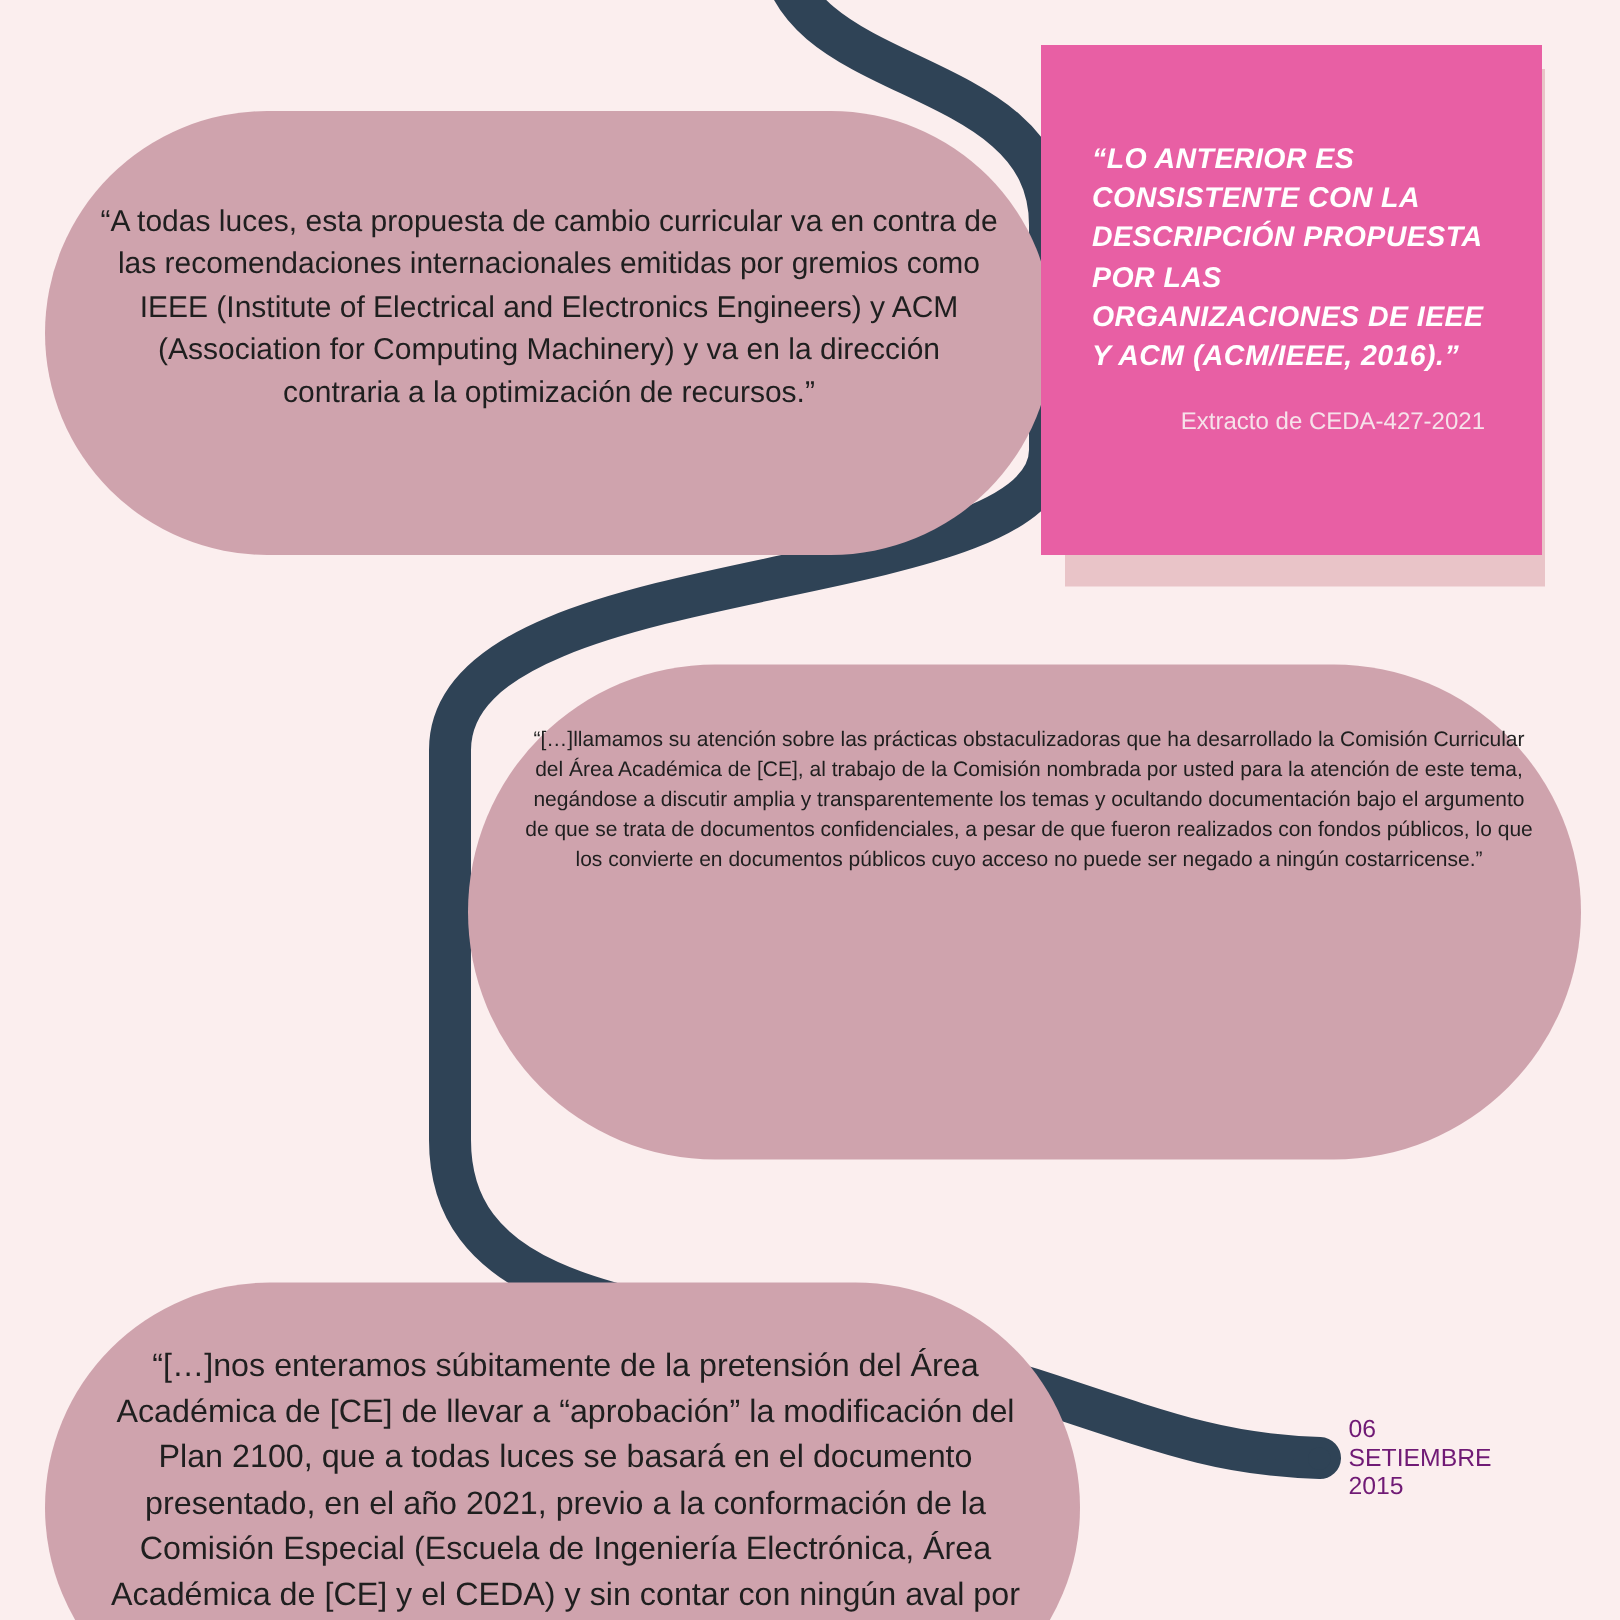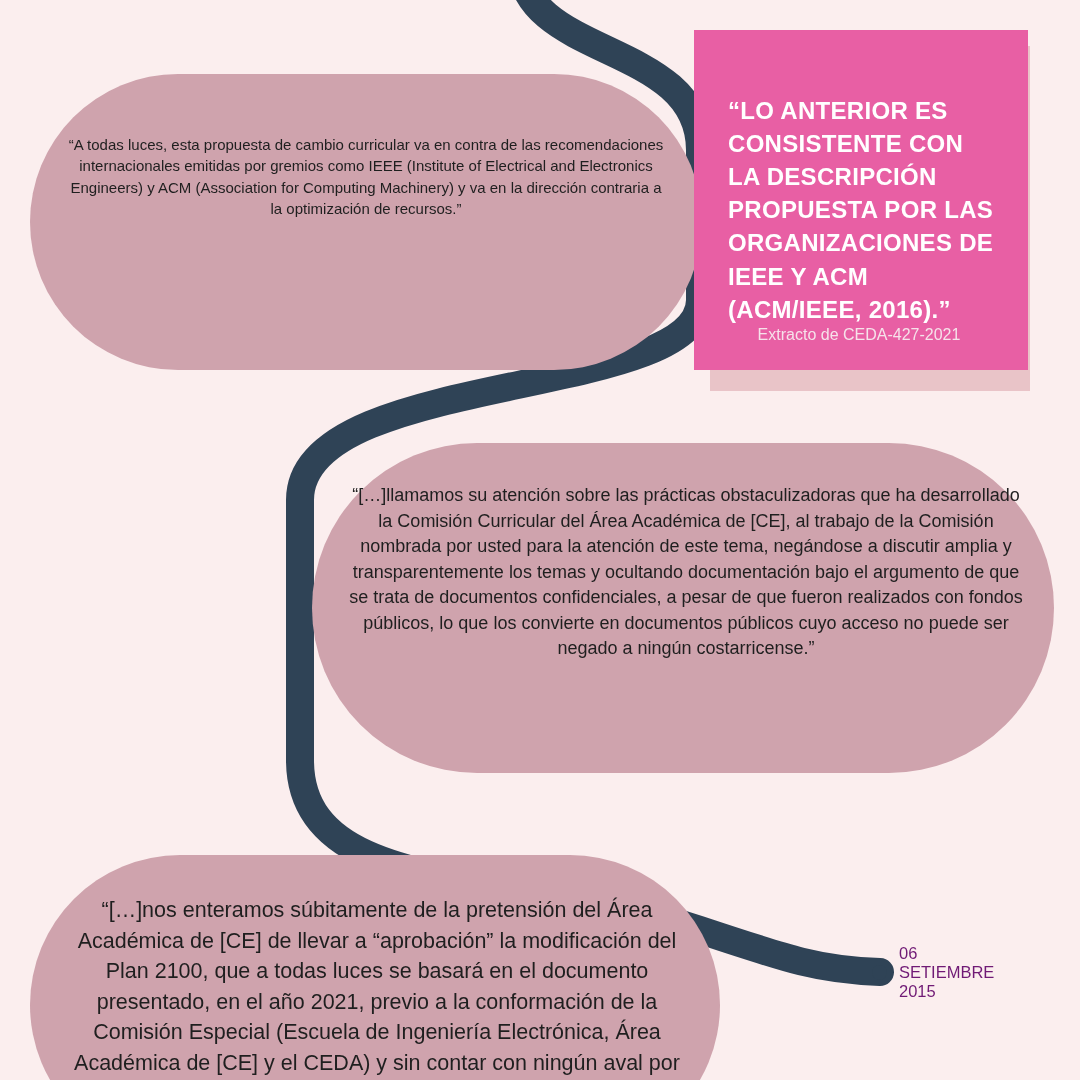--- a/index.html
+++ b/index.html
@@ -31,29 +31,29 @@
     color: #1f1f1f;
     text-align: center;
     line-height: 1.42;
   }
 
   #bubble-1 {
     left: 30px; top: 74px;
     width: 672px; height: 296px;
     border-radius: 148px;
     padding: 60px 34px 0 34px;
-    font-size: 15px;
+    font-size: 20px;
   }
 
   #bubble-2 {
     left: 312px; top: 443px;
     width: 742px; height: 330px;
     border-radius: 165px;
     padding: 40px 30px 0 36px;
-    font-size: 18px;
+    font-size: 14px;
   }
 
   #bubble-3 {
     left: 30px; top: 855px;
     width: 690px; height: 300px;
     border-radius: 150px;
     padding: 40px 28px 0 32px;
     font-size: 21.5px;
   }
 
@@ -66,30 +66,32 @@
   }
   #sticky-note {
     position: absolute;
     left: 694px; top: 30px;
     width: 334px; height: 340px;
     background: #e85fa4;
     padding: 64px 34px 0 34px;
   }
   #sticky-quote {
     color: #ffffff;
+    font-style: italic;
     font-weight: bold;
-    font-size: 24px;
+    font-size: 19px;
     line-height: 1.38;
     letter-spacing: .3px;
     text-transform: uppercase;
   }
   #sticky-source {
+    margin-top: 22px;
     color: #f6e2ea;
     font-size: 16px;
-    text-align: center;
+    text-align: right;
     padding-right: 4px;
   }
 
   
   #date-marker {
     position: absolute;
     left: 806px; top: 944px;
     display: flex;
     align-items: center;
     gap: 0px;

